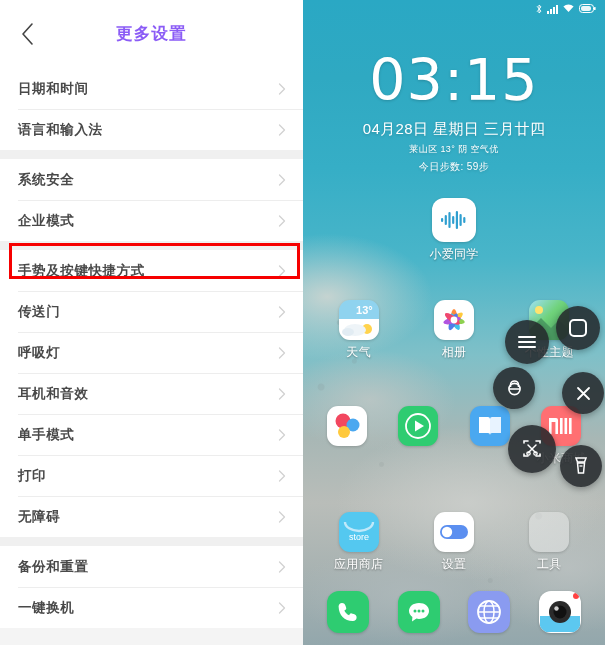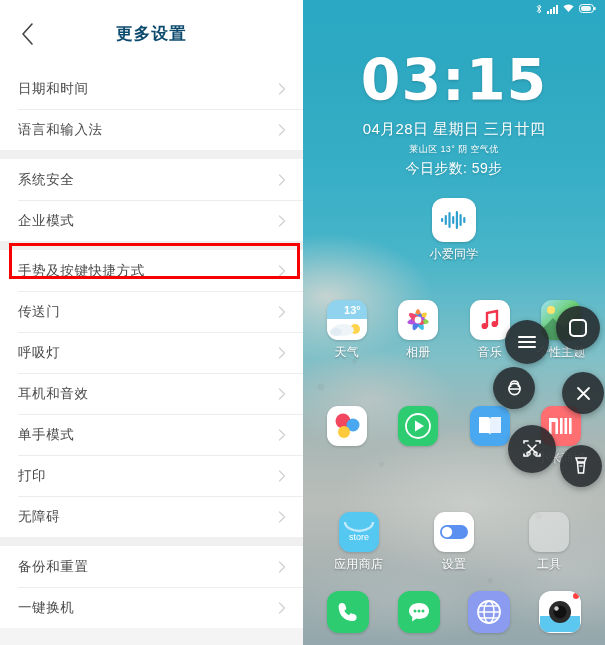--- a/index.html
+++ b/index.html
@@ -24,26 +24,26 @@
   }
   .back-chevron {
     position: absolute; left: 14px; top: 50%;
     transform: translateY(-50%);
     width: 26px; height: 26px;
     display: flex; align-items: center; justify-content: center;
     cursor: pointer;
   }
   .back-chevron svg { display: block; }
   .nav-title {
-    font-size: 16.5px; font-weight: bold; color: #0c4a6e;
+    font-size: 16.5px; font-weight: bold; color: #8b5cf6;
     letter-spacing: 1.2px;
   }
 
   .list-body { background: #f2f2f2; }
-  .group { background: #7f1d1d; }
+  .group { background: #7f1d1d; font-weight: bold; }
   .group-gap { height: 9px; background: #f0f0f0; }
 
   .row {
     position: relative;
     height: 41px;
     display: flex; align-items: center;
     padding: 0 14px 0 18px;
     background: #fff; cursor: pointer;
   }
   .row + .row::before {
@@ -106,26 +106,26 @@
     gap: 5px; padding-right: 9px; z-index: 5;
   }
   .status-bar svg { display: block; }
 
   .clock-block {
     position: absolute; top: 52px; left: 0; right: 0;
     text-align: center; color: #fff; z-index: 4;
     text-shadow: 0 1px 3px rgba(0,0,0,.18);
   }
   .clock-time {
-    font-size: 57px; font-weight: 700; line-height: 1;
+    font-size: 57px; font-weight: 400; line-height: 1;
     letter-spacing: 1px; font-family: "DejaVu Sans", sans-serif;
   }
   .clock-date   { font-size: 15px; margin-top: 11px; letter-spacing: .4px; }
   .clock-weather{ font-size: 9px; margin-top: 4px; letter-spacing: .4px; }
-  .clock-steps  { font-size: 14px; margin-top: 4px; letter-spacing: .4px; }
+  .clock-steps  { font-size: 10px; margin-top: 4px; letter-spacing: .4px; }
 
   
   .app-grid { position: absolute; left: 0; right: 0; z-index: 3; }
   .app-row {
     display: flex; justify-content: space-around;
     padding: 0 8px;
   }
   .app {
     width: 62px; display: flex; flex-direction: column;
     align-items: center; cursor: pointer;
@@ -432,30 +432,20 @@
                 <g fill="#f0486f" transform="rotate(306)">
                     <ellipse rx="3.2" ry="9" cy="-2"></ellipse>
                   </g>
                 <circle r="3.4" fill="#fff"></circle>
               </g>
             </svg>
           </div>
           <div class="app-label">相册</div>
         </div>
 
-        <div class="app">
-          <div class="app-icon ic-music">
-            <svg width="24" height="24" viewBox="0 0 24 24">
-              <path d="M9 18V5l10-2v13" fill="none" stroke="#f0354c" stroke-width="2.4" stroke-linecap="round"></path>
-              <circle cx="6.6" cy="18" r="3.1" fill="#f0354c"></circle>
-              <circle cx="16.6" cy="16" r="3.1" fill="#f0354c"></circle>
-            </svg>
-          </div>
-          <div class="app-label">音乐</div>
-        </div>
 
         <div class="app">
           <div class="app-icon" style="background:linear-gradient(135deg,#9fe0f5 0%,#6fd27a 45%,#3f8f5a 100%)">
             <svg width="40" height="40" viewBox="0 0 40 40">
               <circle cx="10" cy="10" r="4" fill="#ffe36e"></circle>
               <path d="M0 30 L12 18 L22 28 L30 20 L40 30 L40 40 L0 40 Z" fill="#4a9a62" opacity=".9"></path>
             </svg>
           </div>
           <div class="app-label">个性主题</div>
         </div>

